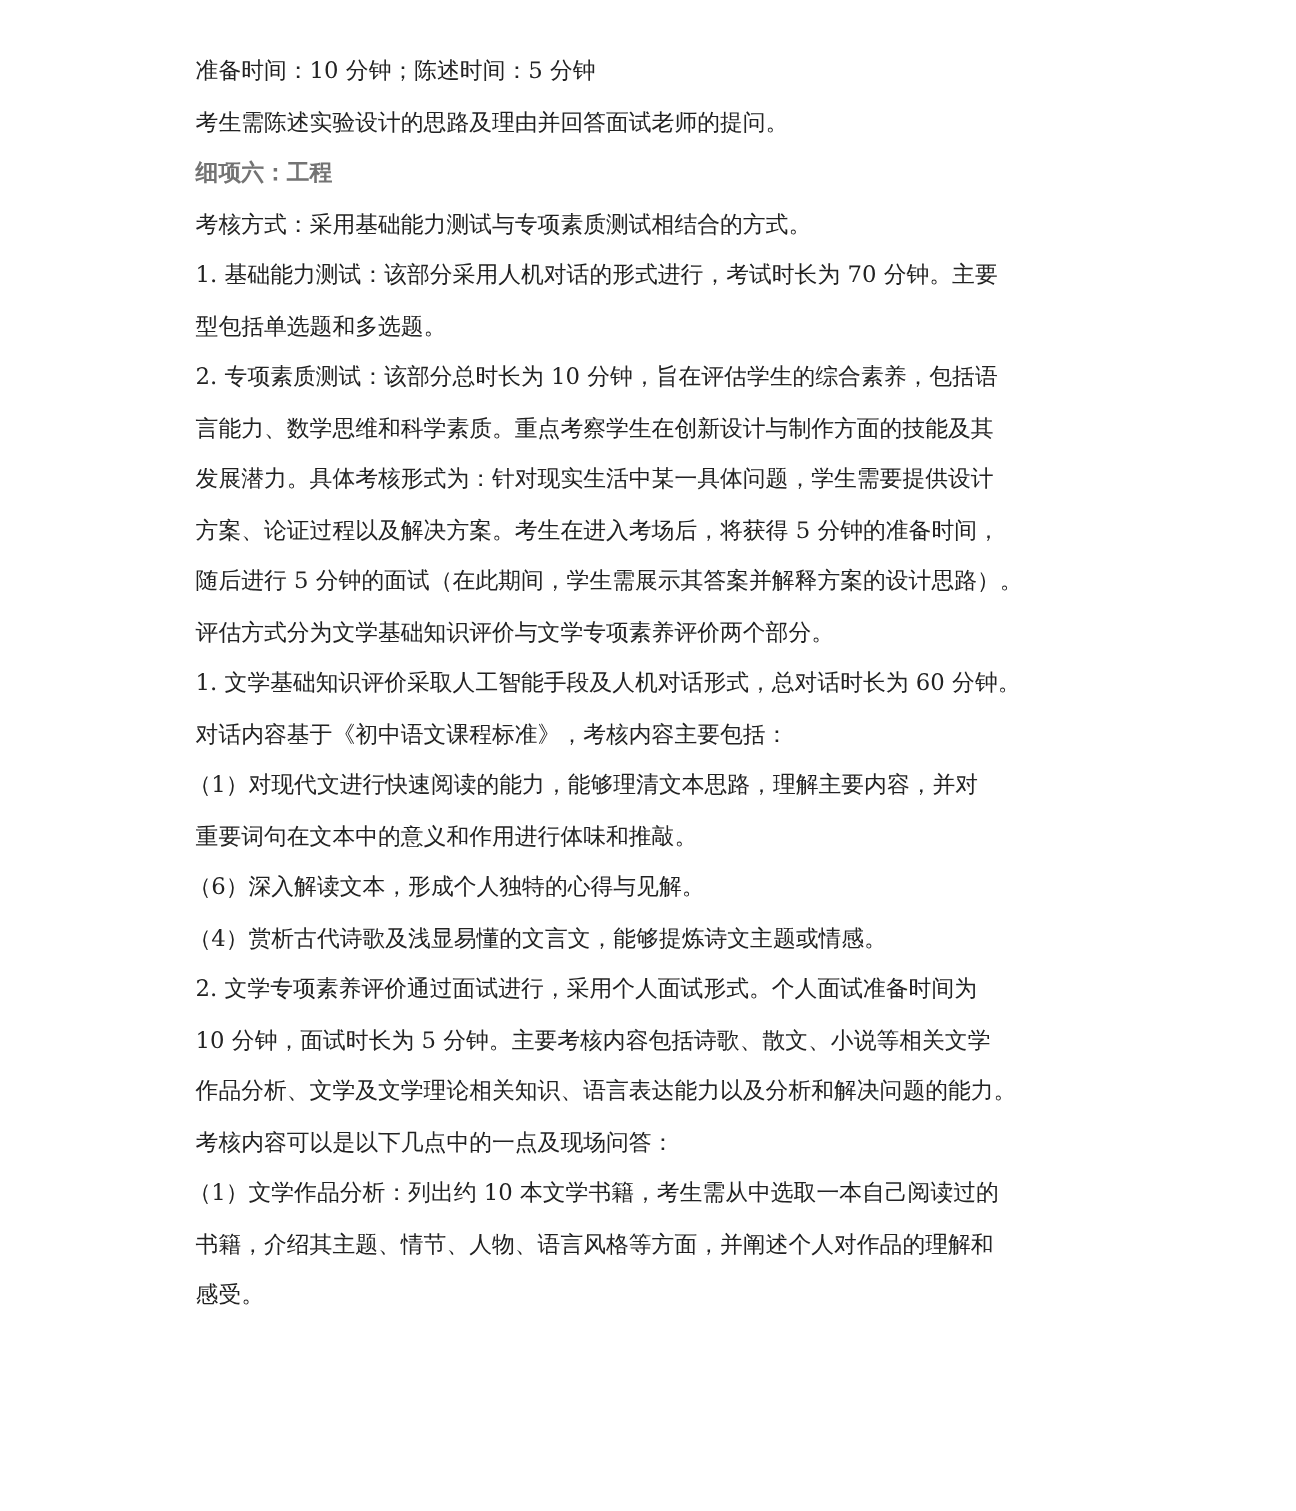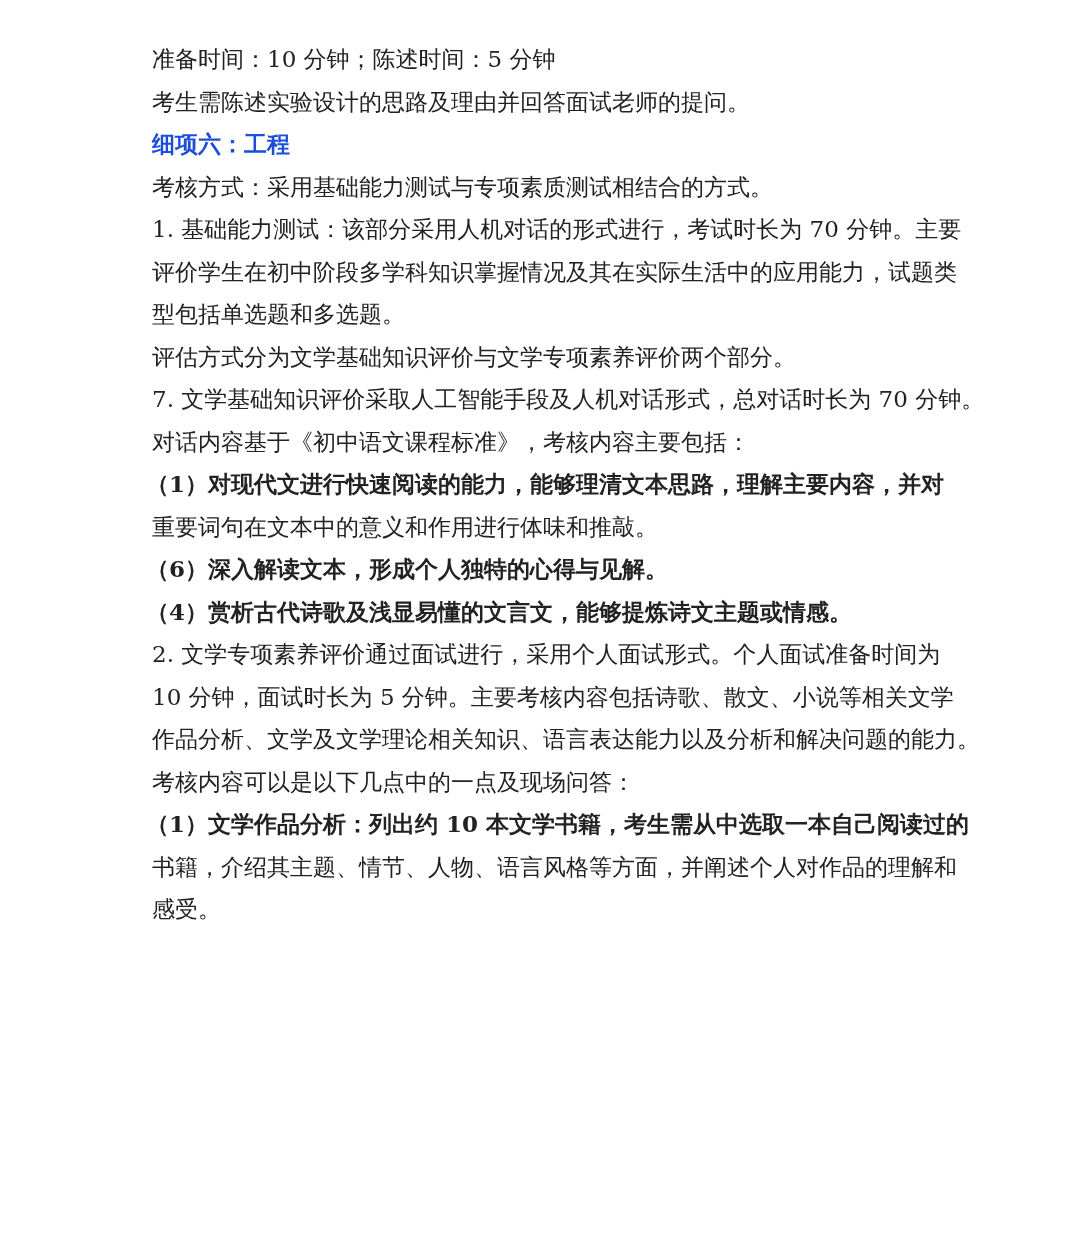--- a/index.html
+++ b/index.html
@@ -1,43 +1,49 @@
 <!DOCTYPE html>
 <html><head>
 <meta charset="utf-8">
 <style>
   html, body { margin: 0; padding: 0; background: #ffffff; }
   body { width: 1080px; height: 1259px; position: relative; overflow: hidden; }
   .page {
-    position: absolute; left: 152px; top: 38px; width: 760px;
+    position: absolute; left: 163px; top: 38px; width: 760px;
     font-family: "DejaVu Serif", "Liberation Serif", serif;
-    font-size: 23px; color: #222222;
+    font-size: 19px; color: #222222;
   }
   .line { height: 42.5px; line-height: 42.5px; white-space: nowrap; overflow: visible; }
-  .heading { font-weight: bold; font-family: "DejaVu Sans", "Liberation Sans", sans-serif; color: #1d4ed8; }
-  .indent-paren { margin-left: -6px; font-weight: bold; }
+  .heading { font-weight: bold; font-family: "DejaVu Sans", "Liberation Sans", sans-serif; color: #737373; }
+  .indent-paren { margin-left: -6px; }
 </style>
 </head>
 <body>
 
 <div class="page">
   <div class="line">准备时间：10 分钟；陈述时间：5 分钟</div>
   <div class="line">考生需陈述实验设计的思路及理由并回答面试老师的提问。</div>
 
   <div class="line heading">细项六：工程</div>
   <div class="line">考核方式：采用基础能力测试与专项素质测试相结合的方式。</div>
   <div>
     <div class="line">1.  基础能力测试：该部分采用人机对话的形式进行，考试时长为 70 分钟。主要</div>
-    <div class="line">评价学生在初中阶段多学科知识掌握情况及其在实际生活中的应用能力，试题类</div>
     <div class="line">型包括单选题和多选题。</div>
+  </div>
+  <div>
+    <div class="line">2.  专项素质测试：该部分总时长为 10 分钟，旨在评估学生的综合素养，包括语</div>
+    <div class="line">言能力、数学思维和科学素质。重点考察学生在创新设计与制作方面的技能及其</div>
+    <div class="line">发展潜力。具体考核形式为：针对现实生活中某一具体问题，学生需要提供设计</div>
+    <div class="line">方案、论证过程以及解决方案。考生在进入考场后，将获得 5 分钟的准备时间，</div>
+    <div class="line">随后进行 5 分钟的面试（在此期间，学生需展示其答案并解释方案的设计思路）。</div>
   </div>
 
   <div class="line">评估方式分为文学基础知识评价与文学专项素养评价两个部分。</div>
   <div>
-    <div class="line">7.  文学基础知识评价采取人工智能手段及人机对话形式，总对话时长为 70 分钟。</div>
+    <div class="line">1.  文学基础知识评价采取人工智能手段及人机对话形式，总对话时长为 60 分钟。</div>
     <div class="line">对话内容基于《初中语文课程标准》，考核内容主要包括：</div>
   </div>
   <div>
     <div class="line indent-paren">（1）对现代文进行快速阅读的能力，能够理清文本思路，理解主要内容，并对</div>
     <div class="line">重要词句在文本中的意义和作用进行体味和推敲。</div>
   </div>
   <div class="line indent-paren">（6）深入解读文本，形成个人独特的心得与见解。</div>
   <div class="line indent-paren">（4）赏析古代诗歌及浅显易懂的文言文，能够提炼诗文主题或情感。</div>
   <div>
     <div class="line">2.  文学专项素养评价通过面试进行，采用个人面试形式。个人面试准备时间为</div>

